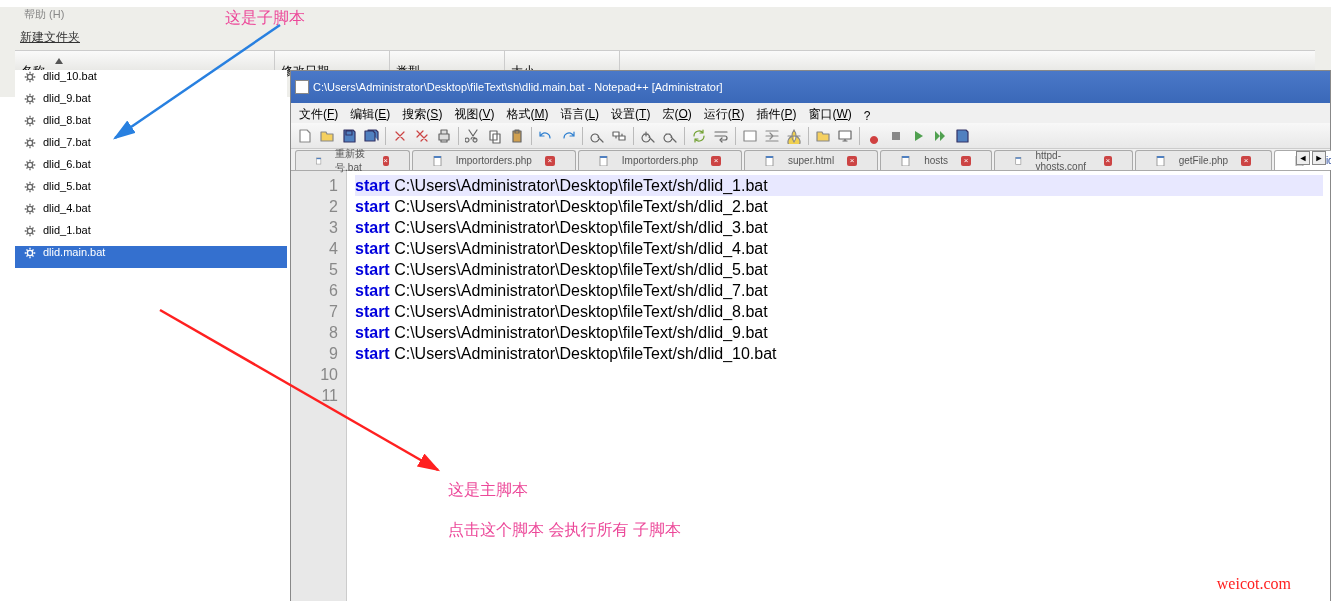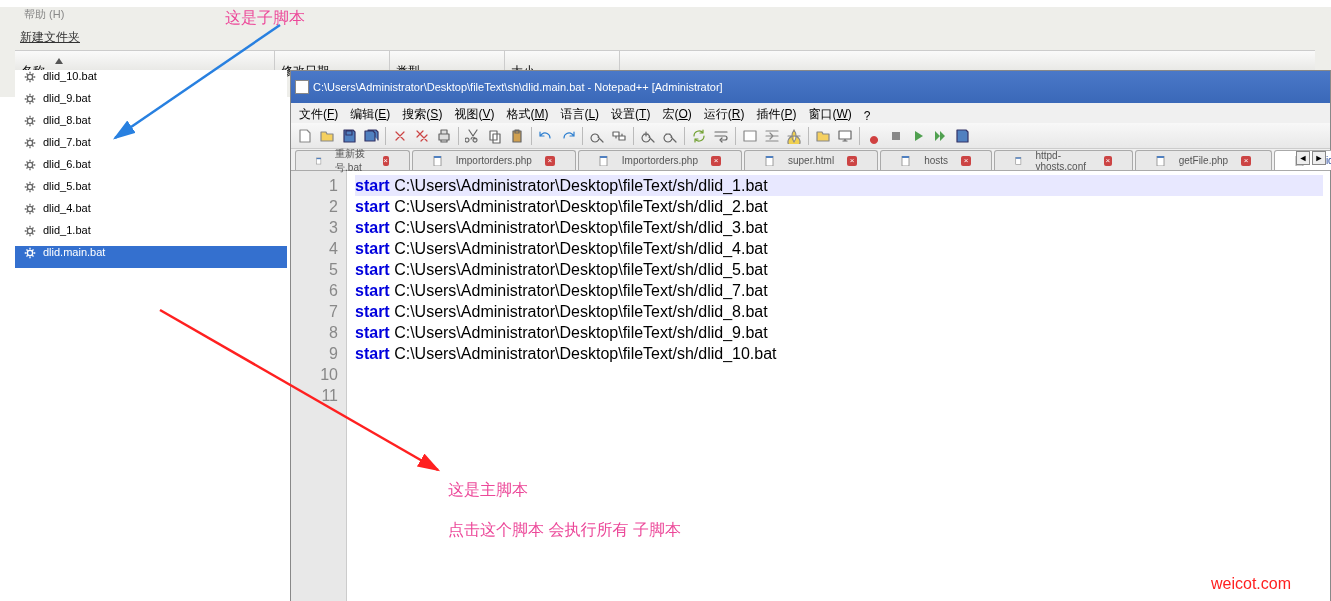--- a/index.html
+++ b/index.html
@@ -38,21 +38,21 @@
 
 .code-area { display: flex; height: calc(100% - 88px); background: #fff; font-family: Consolas, "Courier New", monospace; font-size: 16px; }
 .gutter { width: 56px; background: #e8e8e8; text-align: right; padding: 4px 8px 0 0; color: #888; border-right: 1px solid #ccc; }
 .gutter div { height: 21px; line-height: 21px; }
 .code-lines { flex: 1; padding: 4px 7px 0 8px; }
 .code-line { height: 21px; line-height: 21px; white-space: pre; }
 .code-line.hl { background: #e8e8ff; }
 .kw { color: #0000dd; font-weight: bold; }
 
 .annot { position: absolute; color: #ec4899; font-size: 16px; pointer-events: none; }
-.watermark { position: absolute; right: 40px; bottom: 8px; color: #ff2020; font-size: 16px; }
+.watermark { position: absolute; right: 40px; bottom: 8px; color: #ff2020; font-size: 16px; font-family: Liberation Serif, serif; }
 
 svg.arrow-svg { position: absolute; pointer-events: none; }
 </style>
 </head>
 <body>
 
 <div class="top-area">
   <div class="help-text">帮助 (H)</div>
   <div class="new-folder">新建文件夹</div>
   <div class="headers">

